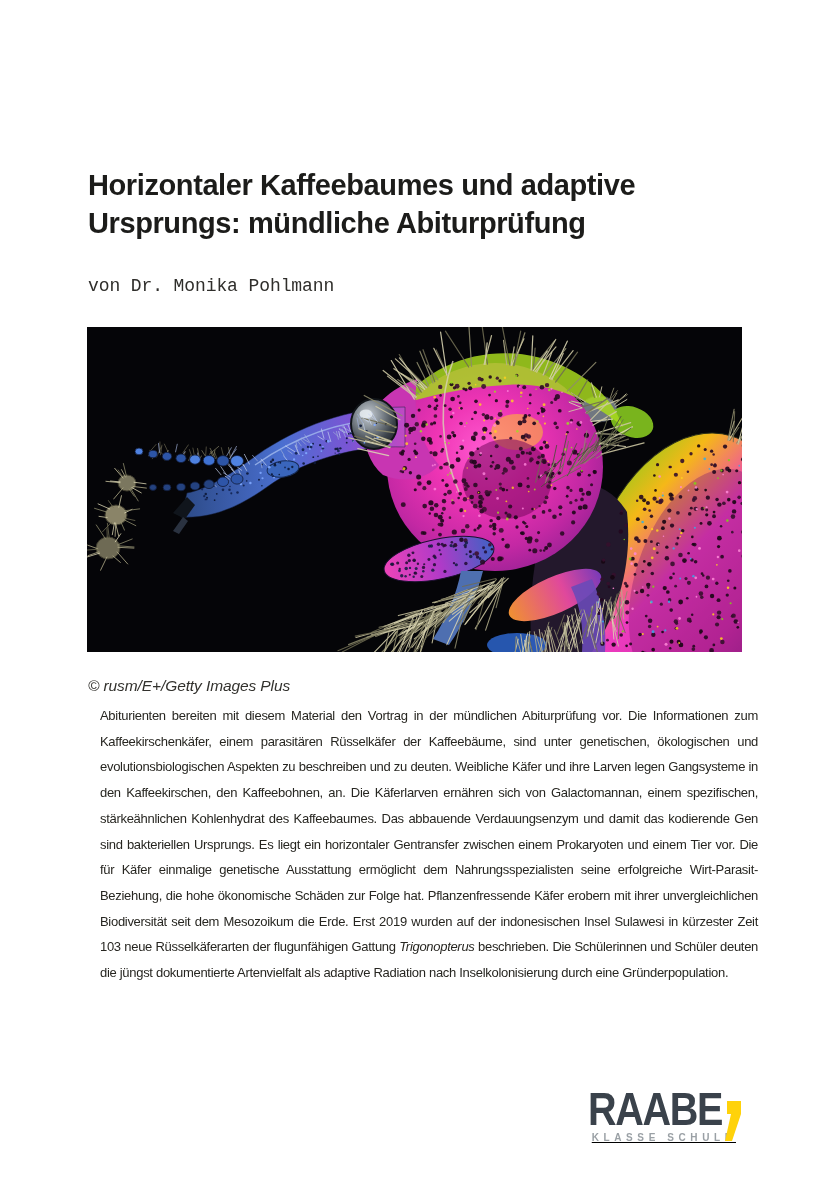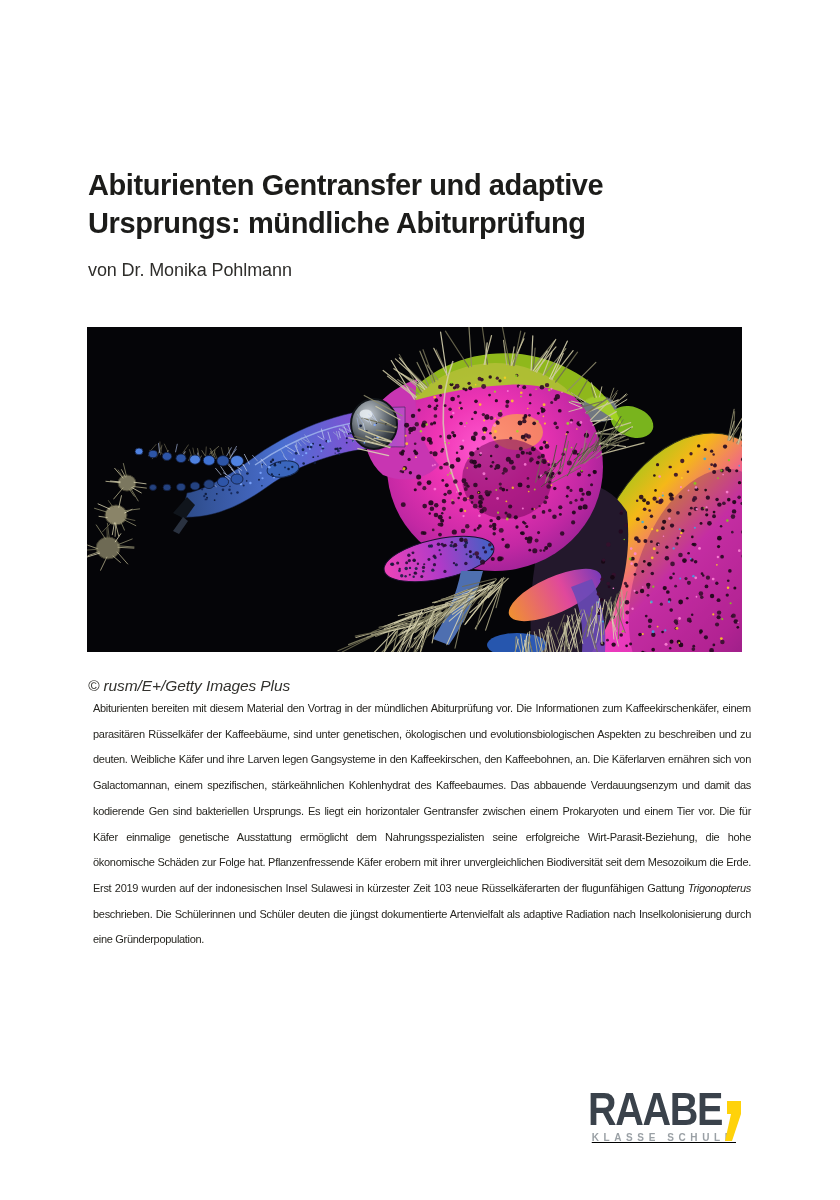--- a/index.html
+++ b/index.html
@@ -7,34 +7,34 @@
     position:relative; width:840px; height:1200px; background:#ffffff;
     font-family:"Liberation Sans", sans-serif; overflow:hidden;
   }
   .title {
     position:absolute; left:88px; top:166px; width:668px;
     font-size:29px; font-weight:700; line-height:38px;
     letter-spacing:-0.4px; color:#1c1c1a; margin:0;
   }
   .title span { display:block; }
   .author {
-    position:absolute; left:88px; top:260px;
-    font-size:18px; color:#2f2e2b; letter-spacing:-0.1px;
+    position:absolute; left:88px; top:276px;
+    font-size:18px; color:#2f2e2b; letter-spacing:-0.1px;font-family:Liberation Mono, monospace;
   }
   .figure {
     position:absolute; left:87px; top:327px; width:655px; height:325px;
     line-height:0;
   }
   .credit {
     position:absolute; left:88px; top:659px;
     font-size:15.5px; font-style:italic; color:#32312d; letter-spacing:-0.1px;margin-top:18px;
   }
   .intro {
-    position:absolute; left:88px; top:691px; width:658px; margin:5px;
-    font-size:11px; line-height:25.7px; text-align:justify;
+    position:absolute; left:88px; top:691px; width:658px; margin:12px;
+    font-size:13px; line-height:25.7px; text-align:justify;
     color:#272621; letter-spacing:-0.3px;
   }
   .intro em { font-style:italic; }
   .logo {
     position:absolute; left:588px; top:1090px; width:154px; height:64px;text-decoration:underline;
   }
   .logo-word {
     display:inline-block; transform:scaleX(0.86); transform-origin:left bottom;
     font-size:46px; font-weight:700; line-height:38px;
     letter-spacing:-1.5px; color:#3a424b; white-space:nowrap;
@@ -47,21 +47,21 @@
     font-size:10px; font-weight:700; letter-spacing:4.6px;
     color:#9aa0a5; white-space:nowrap;
   }
 </style>
 </head>
 <body>
 
 <div class="page">
 
   <h1 class="title">
-      <span>Abiturienten Gentransfer und adaptive</span>
+      <span>Horizontaler Kaffeebaumes und adaptive</span>
       <span>Ursprungs: mündliche Abiturprüfung</span>
     </h1>
 
   <div class="author">von Dr. Monika Pohlmann</div>
 
   <div class="figure">
     <svg viewBox="0 0 655 325" width="655" height="325" xmlns="http://www.w3.org/2000/svg">
       <defs>
         <linearGradient id="snoutG" x1="0" y1="0" x2="1" y2="0">
           <stop offset="0" stop-color="#2c4a86"></stop>

